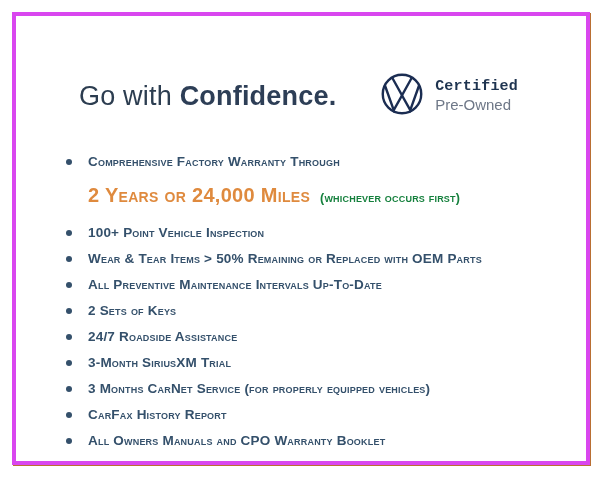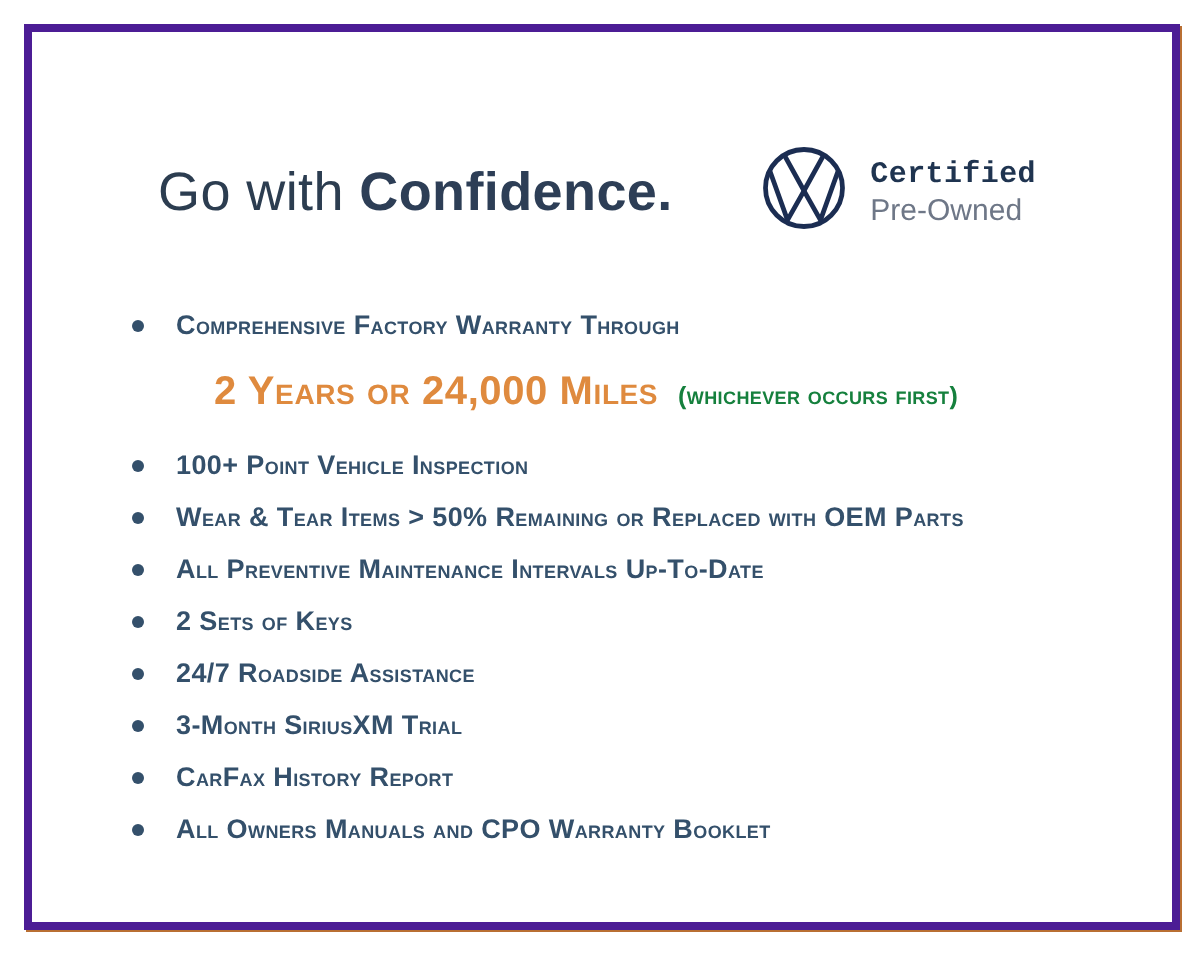--- a/index.html
+++ b/index.html
@@ -7,21 +7,21 @@
     position: relative;
     width: 602px;
     height: 480px;
     background: #ffffff;
     font-family: "Liberation Sans", sans-serif;
     overflow: hidden;
   }
   .frame {
     position: absolute;
     left: 12px; top: 12px; right: 12px; bottom: 15px;
-    border: 4px solid #4c1d95;
+    border: 4px solid #d946ef;
     box-shadow: 1px 1px 0 #b96f33;
     background: #ffffff;
   }
   .content {
     position: absolute;
     left: 16px; top: 16px; right: 16px; bottom: 19px;
     padding: 40px 0 0 32px;
     box-sizing: border-box;
   }
   .header-row {
@@ -76,21 +76,20 @@
     margin: 12px 0 14px 0;
     line-height: 26px;
     white-space: nowrap;
   }
   .warranty-highlight {
     font-size: 20px;
     font-weight: 700;
     font-variant: small-caps;
     color: #df8a3e;
     letter-spacing: 0.3px;
-    margin-left: 19px;
   }
   .warranty-qualifier {
     font-size: 12.5px;
     font-weight: 700;
     font-variant: small-caps;
     color: #15803d;
     margin-left: 6px;
   }
 </style>
 </head>
@@ -157,20 +156,24 @@
             <span class="bullet"></span>
             <span>24/7 Roadside Assistance</span>
           </li>
 
 
           <li>
             <span class="bullet"></span>
             <span>3-Month SiriusXM Trial</span>
           </li>
 
+          <li>
+            <span class="bullet"></span>
+            <span>3 Months CarNet Service (for properly equipped vehicles)</span>
+          </li>
 
           <li>
             <span class="bullet"></span>
             <span>CarFax History Report</span>
           </li>
 
           <li>
             <span class="bullet"></span>
             <span>All Owners Manuals and CPO Warranty Booklet</span>
           </li>

